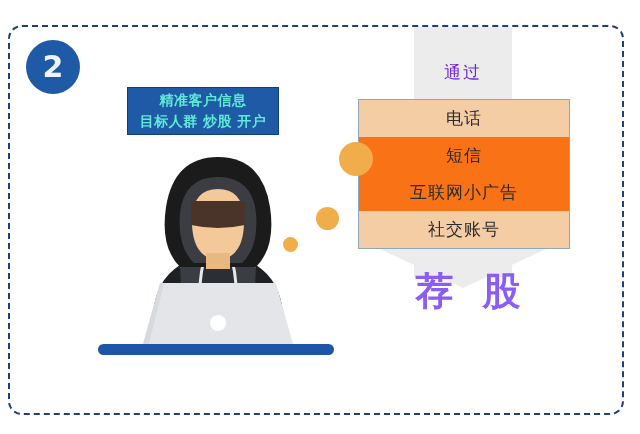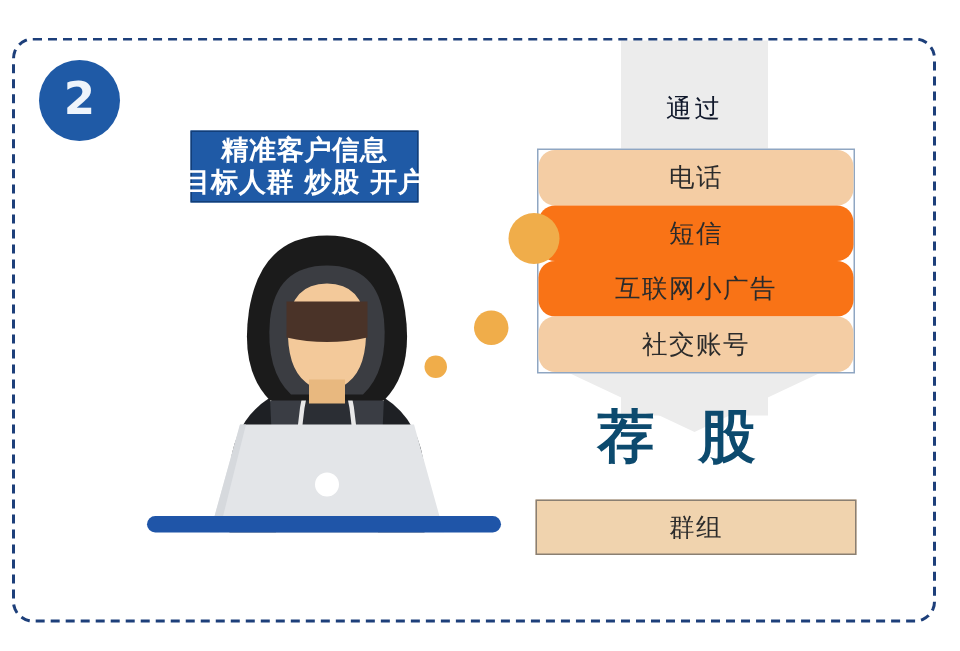--- a/index.html
+++ b/index.html
@@ -39,68 +39,67 @@
   
   .caption{
     position:absolute;left:127px;top:87px;width:152px;height:48px;
     background:#1f5aa6;
     border:1px solid #123e78;
     box-sizing:border-box;
     display:flex;flex-direction:column;align-items:center;justify-content:center;
     z-index:20;
   }
   .caption span{
-    color:#ffffff;font-size:18px;line-height:21px;font-weight:bold;
+    color:#5eead4;font-size:14px;line-height:21px;font-weight:bold;
     letter-spacing:.5px;white-space:nowrap;
     font-family:"DejaVu Sans",sans-serif;
   }
 
   
   .greyband{
     position:absolute;left:414px;top:27px;width:98px;height:250px;
     background:#ececec;z-index:2;
   }
   .greyarrow{
     position:absolute;left:378px;top:248px;width:170px;height:40px;
     background:#ececec;
     clip-path:polygon(0% 0%, 100% 0%, 50% 100%);
     z-index:2;
   }
   .through{
     position:absolute;left:414px;top:58px;width:98px;height:28px;
     display:flex;align-items:center;justify-content:center;
-    font-size:17px;color:#0f172a;letter-spacing:2px;
+    font-size:17px;color:#6d28d9;letter-spacing:2px;
     font-family:"DejaVu Sans",sans-serif;
     z-index:10;
   }
 
   
   .listbox{
     position:absolute;left:358px;top:99px;width:212px;height:150px;
     border:1px solid #8fa6c2;
     background:#ffffff;
     box-sizing:border-box;
     z-index:8;
   }
   .listbox .row{
     height:37px;width:100%;
     display:flex;align-items:center;justify-content:center;
     font-size:17px;color:#2b2b2b;letter-spacing:1px;
     font-family:"DejaVu Sans",sans-serif;
     box-sizing:border-box;
-    border-radius:11px;
   }
   .listbox .row.shaded{background:#f4cda4;}
   .listbox .row.plain{background:#f97316;}
 
   
   .tout{
-    position:absolute;left:349px;top:268px;width:212px;height:46px;
-    display:flex;align-items:center;justify-content:center;
-    font-size:38px;font-weight:bold;color:#0c4a6e;letter-spacing:8px;
+    position:absolute;left:366px;top:268px;width:212px;height:46px;
+    display:flex;align-items:center;justify-content:center;
+    font-size:38px;font-weight:bold;color:#8b5cf6;letter-spacing:8px;
     font-family:"DejaVu Sans",sans-serif;
     z-index:10;
   }
 
   
   .groupbox{
     position:absolute;left:357px;top:333px;width:214px;height:37px;
     background:#f0d3ae;
     border:1px solid #8a7f72;
     box-sizing:border-box;
@@ -148,21 +147,20 @@
 
   <div class="listbox">
     <div class="row shaded">电话</div>
     <div class="row plain">短信</div>
     <div class="row plain">互联网小广告</div>
     <div class="row shaded">社交账号</div>
   </div>
 
   <div class="tout">荐 股</div>
 
-  <div class="groupbox">群组</div>
 
   <div class="dot d1"></div>
   <div class="dot d2"></div>
   <div class="dot d3"></div>
 
   <div class="figure">
     <svg width="240" height="200" viewBox="0 0 240 200" xmlns="http://www.w3.org/2000/svg">
 
       <g>
         <path d="M55 200 L55 160 Q58 118 100 104 L140 104 Q182 118 185 160 L185 200 Z" fill="#3a3d44"></path>

